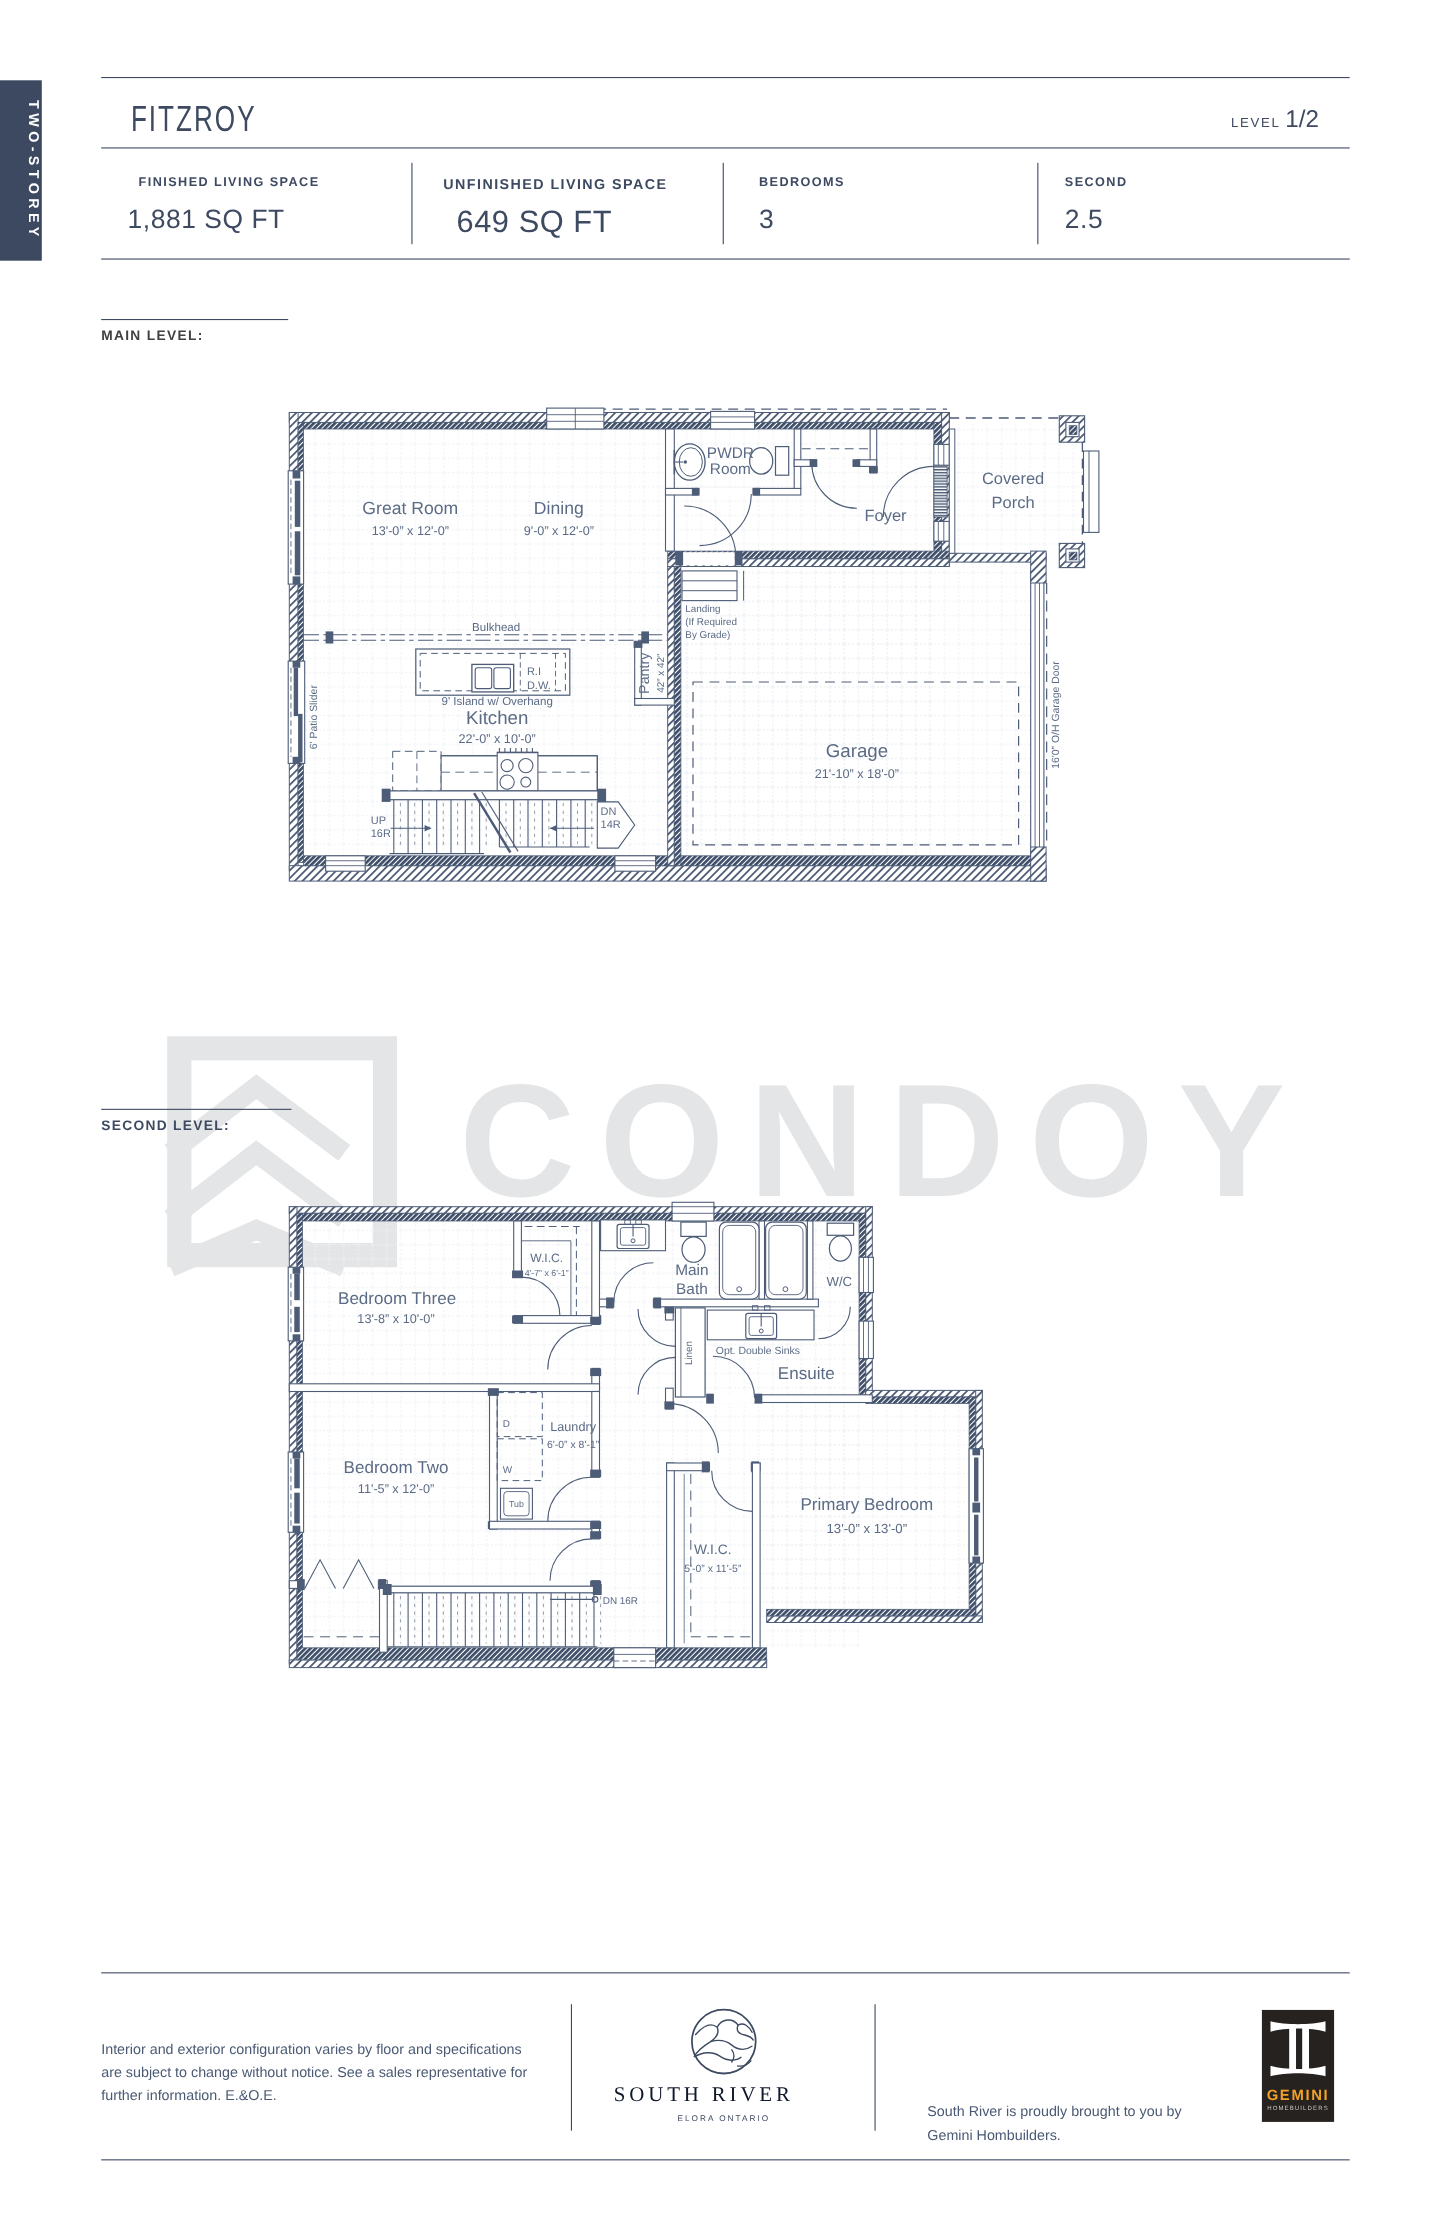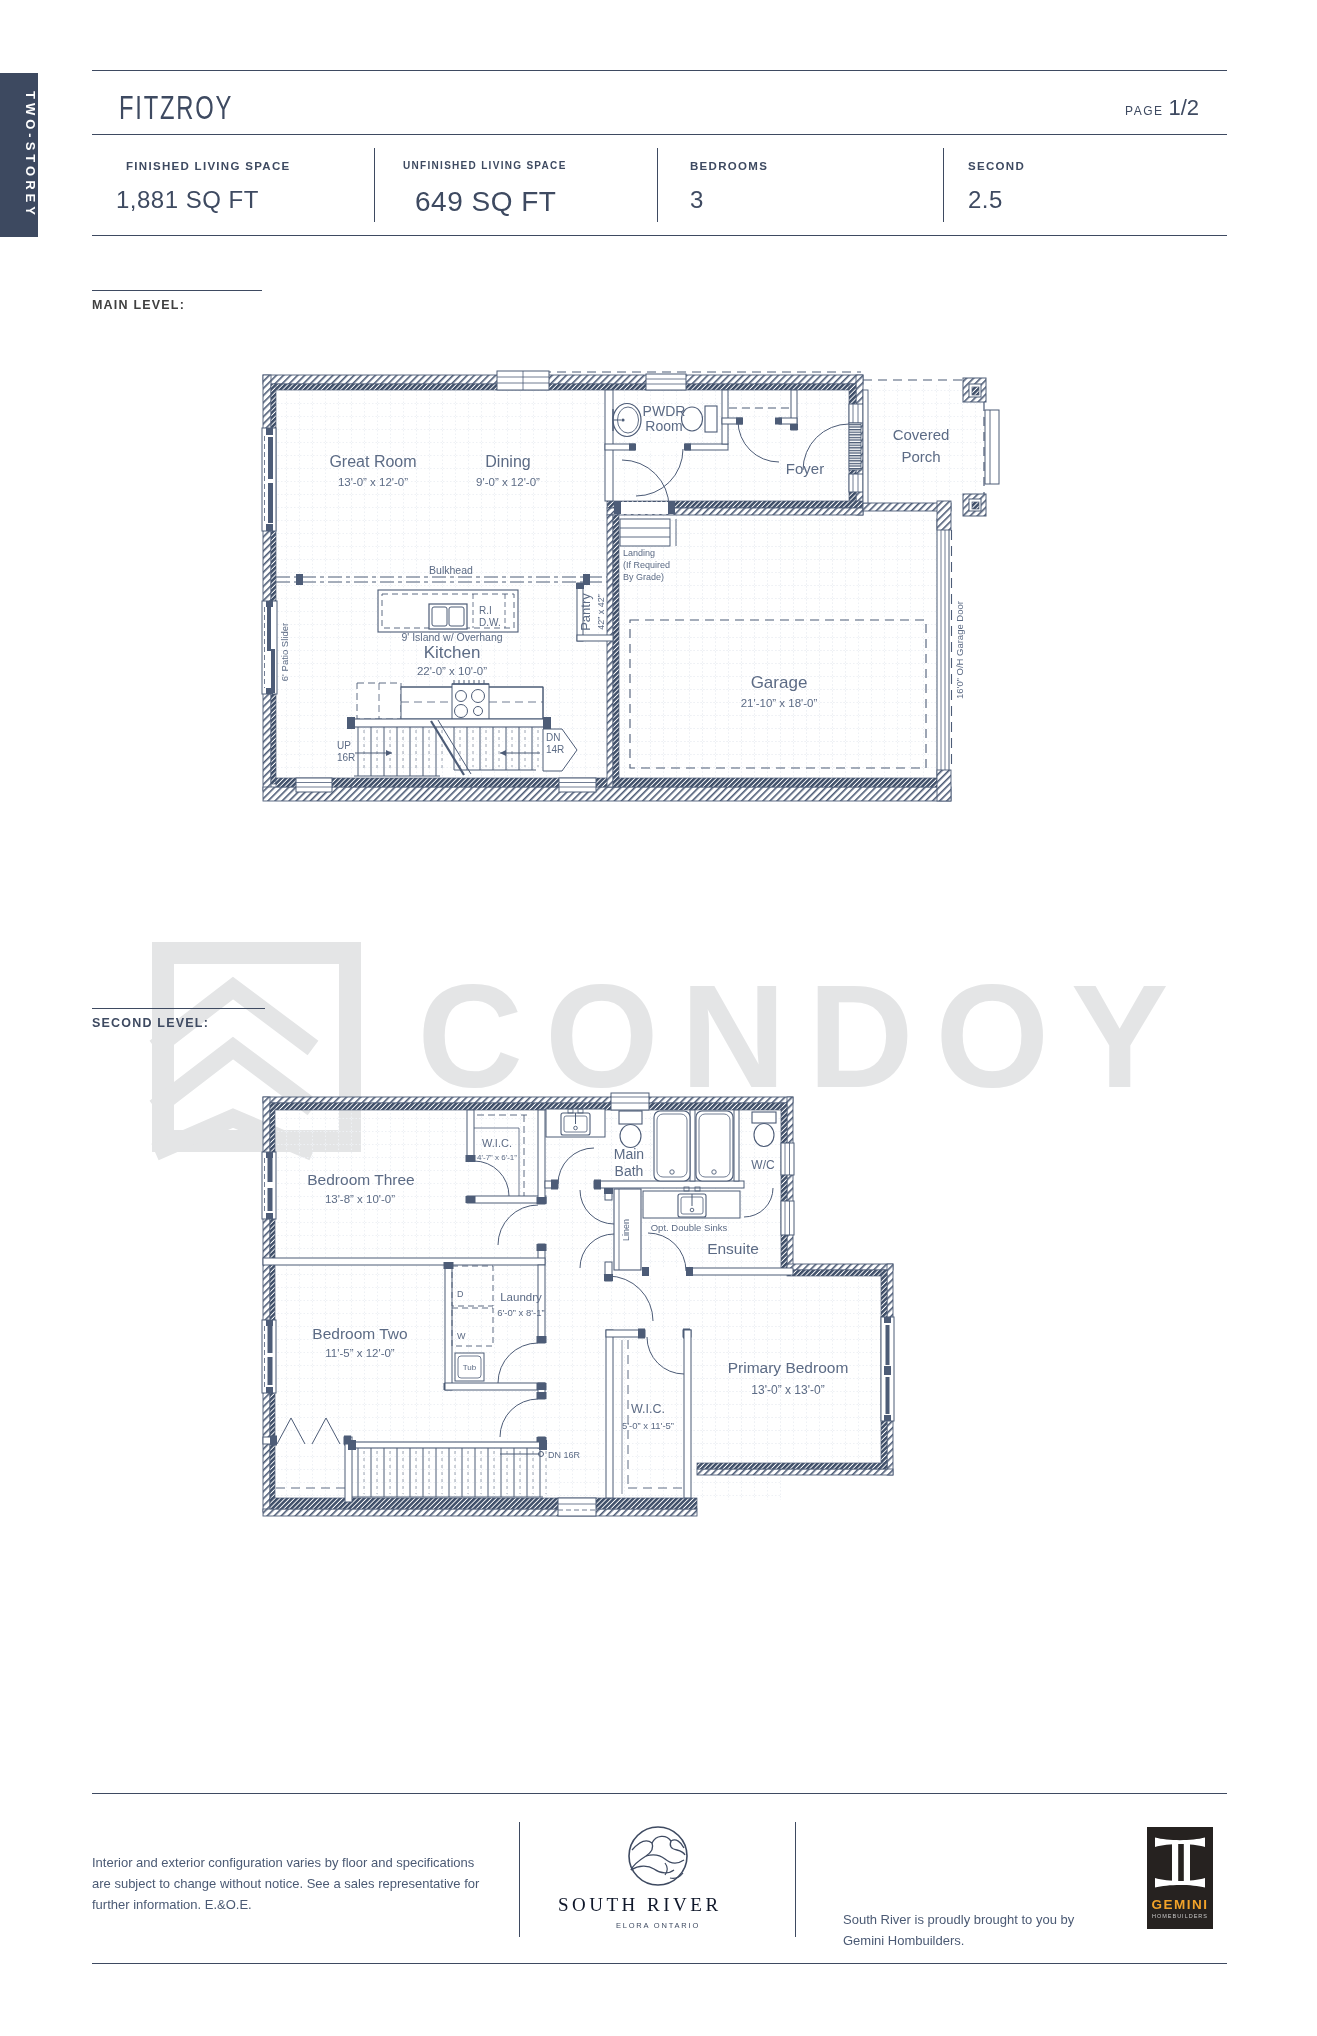--- a/index.html
+++ b/index.html
@@ -17,36 +17,36 @@
 </svg>
 
 <div class="abs" style="left:0;top:73px;width:38px;height:164px;background:#3d4960;color:#fff;">
     <div style="writing-mode:vertical-rl;text-orientation:mixed;font-size:13px;letter-spacing:4px;font-weight:bold;margin:18px auto 0 auto;width:38px;text-align:center;">TWO-STOREY</div>
   </div>
 
 <div class="abs" style="left:92px;top:70px;width:1135px;height:1px;background:#3e4a61"></div>
 
 <div class="abs" style="left:119px;top:89px;font-size:33px;letter-spacing:2.5px;color:#3e4a61;transform:scaleX(0.72);transform-origin:left top;">FITZROY</div>
 
-<div class="abs" style="left:1023px;top:95px;width:176px;text-align:right;color:#3e4a61"><span style="font-size:12px;letter-spacing:1.5px;">PAGE </span><span style="font-size:22px;">1/2</span></div>
+<div class="abs" style="left:1023px;top:95px;width:176px;text-align:right;color:#3e4a61"><span style="font-size:12px;letter-spacing:1.5px;">LEVEL </span><span style="font-size:22px;">1/2</span></div>
 
 <div class="abs" style="left:92px;top:134px;width:1135px;height:1px;background:#3e4a61"></div>
 
 <div class="abs" style="left:92px;top:235px;width:1135px;height:1px;background:#3e4a61"></div>
 
 <div class="abs" style="left:374px;top:148px;width:1px;height:74px;background:#3e4a61"></div>
 
 <div class="abs" style="left:657px;top:148px;width:1px;height:74px;background:#3e4a61"></div>
 
 <div class="abs" style="left:943px;top:148px;width:1px;height:74px;background:#3e4a61"></div>
 
 <div class="abs" style="left:126px;top:160px;font-size:11.5px;letter-spacing:1.3px;color:#3e4a61;font-weight:bold;">FINISHED LIVING SPACE</div>
 <div class="abs" style="left:116px;top:186px;font-size:24px;letter-spacing:0.5px;color:#3e4a61;">1,881 SQ FT</div>
 
-<div class="abs" style="left:403px;top:160px;font-size:10px;letter-spacing:1.3px;color:#3e4a61;font-weight:bold;">UNFINISHED LIVING SPACE</div>
+<div class="abs" style="left:403px;top:160px;font-size:13px;letter-spacing:1.3px;color:#3e4a61;font-weight:bold;">UNFINISHED LIVING SPACE</div>
 <div class="abs" style="left:403px;top:186px;font-size:28px;letter-spacing:0.5px;color:#3e4a61;margin-left:12px;">649 SQ FT</div>
 
 <div class="abs" style="left:690px;top:160px;font-size:11.5px;letter-spacing:1.3px;color:#3e4a61;font-weight:bold;">BEDROOMS</div>
 <div class="abs" style="left:690px;top:186px;font-size:24px;letter-spacing:0.5px;color:#3e4a61;">3</div>
 
 <div class="abs" style="left:968px;top:160px;font-size:11.5px;letter-spacing:1.3px;color:#3e4a61;font-weight:bold;">SECOND</div>
 <div class="abs" style="left:968px;top:186px;font-size:24px;letter-spacing:0.5px;color:#3e4a61;">2.5</div>
 
 <div class="abs" style="left:92px;top:290px;width:170px;height:1px;background:#3e4a61"></div>
 <div class="abs" style="left:92px;top:298px;font-size:12.5px;letter-spacing:1.2px;color:#404040;font-weight:bold;">MAIN LEVEL:</div>

